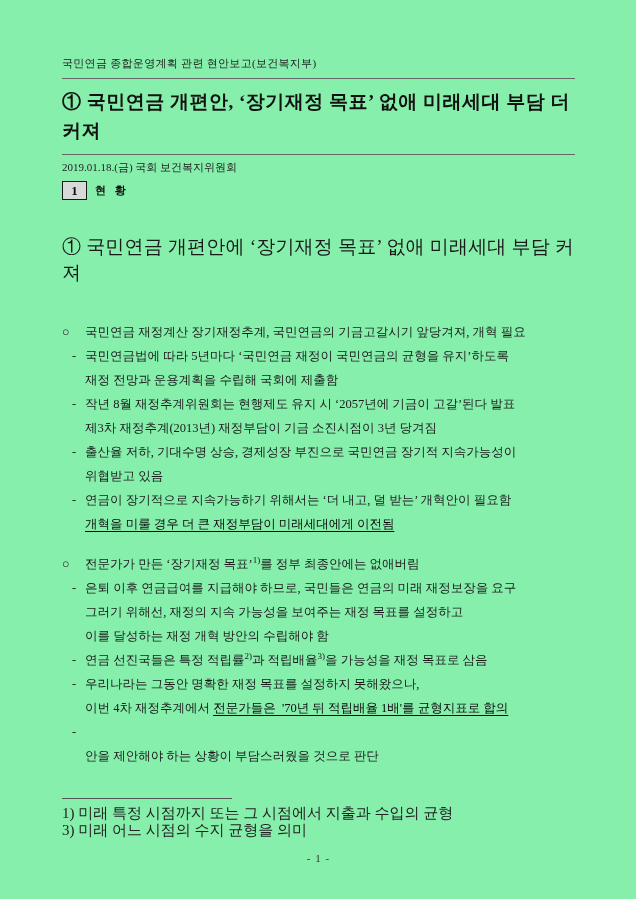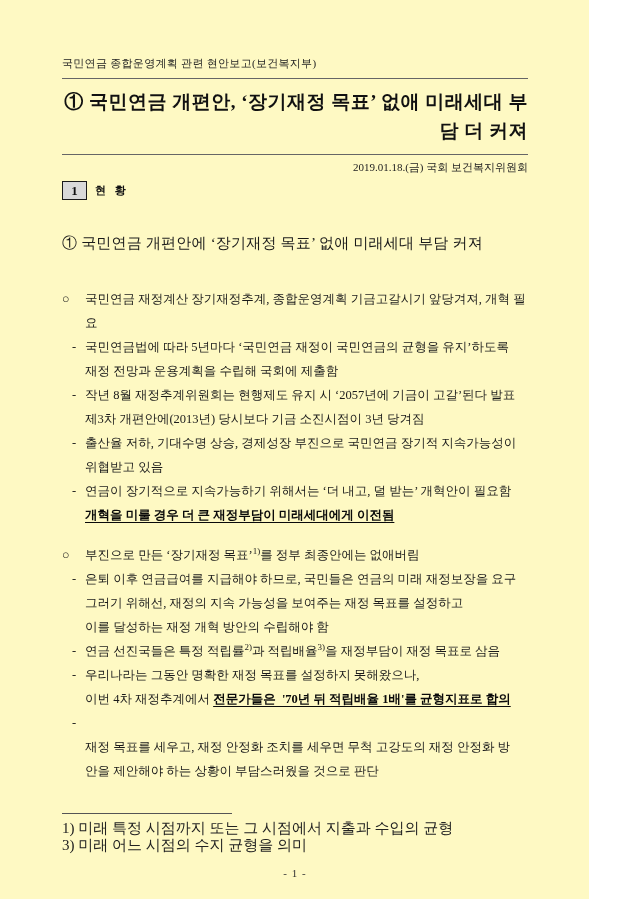--- a/index.html
+++ b/index.html
@@ -1,45 +1,44 @@
 <!DOCTYPE html>
 <html><head>
 <meta charset="utf-8">
 <style>
   * { margin: 0; padding: 0; box-sizing: border-box; }
   html, body { background: #ffffff; }
   body { font-family: "Liberation Serif", "DejaVu Serif", serif; color: #1c1c1c; }
   .page {
     position: relative;
-    width: 589px; height: 899px;
-    background: #fef9c3;
+    width: 636px; height: 899px;
+    background: #86efac;
     padding: 56px 61px 0 62px;
     overflow: hidden;
   }
   .doc-label {
     font-size: 11px;
     letter-spacing: 0.3px;
     color: #222;
     padding-bottom: 7px;
     border-bottom: 1px solid #666;
   }
   .title-block {
     margin-top: 8px;
-    text-align: right;
+    text-align: left;
     font-size: 19px;
     font-weight: bold;
     letter-spacing: 0.5px;
     line-height: 29px;
     padding-bottom: 9px;
     border-bottom: 1px solid #666;
     color: #111;
   }
   .date-line {
     margin-top: 5px;
-    text-align: right;
     font-size: 11px;
     color: #222;
   }
   .section-header {
     margin-top: 6px;
     display: flex;
     align-items: center;
   }
   .section-num-box {
     width: 25px; height: 19px;
@@ -50,40 +49,40 @@
   }
   .section-title {
     margin-left: 8px;
     font-size: 11px;
     font-weight: bold;
     letter-spacing: 3px;
     color: #111;
   }
   .subtitle {
     margin-top: 34px;
-    font-size: 15px;
+    font-size: 19px;
     letter-spacing: 0.2px;
     color: #1a1a1a;
   }
   .body-block { margin-top: 34px; }
   .body-block.second { margin-top: 16px; }
   .line {
     display: flex;
     align-items: baseline;
     line-height: 24px;
     font-size: 12.5px;
     color: #1a1a1a;
   }
   .mk { flex: 0 0 23px; width: 23px; }
   .line.dash { padding-left: 10px; }
   .line.dash .mk { flex: 0 0 13px; width: 13px; }
   .line.cont { padding-left: 23px; }
   .txt { white-space: pre-wrap; }
   .bu {
-    font-weight: bold;
+    font-weight: normal;
     text-decoration: underline;
     text-underline-offset: 3px;
     color: #0a0a0a;
   }
   sup.fn-ref { font-size: 9px; vertical-align: super; line-height: 0; }
   .footnote-sep {
     margin-top: 30px;
     width: 170px;
     border-top: 1px solid #555;
   }
@@ -113,83 +112,80 @@
   <div class="section-header">
     <div class="section-num-box">1</div>
     <div class="section-title">현 황</div>
   </div>
 
   <div class="subtitle">① 국민연금 개편안에 ‘장기재정 목표’ 없애 미래세대 부담 커져</div>
 
   <div class="body-block">
     <div class="line">
       <span class="mk">○</span>
-      <span class="txt"><span>국민연금 재정계산 장기재정추계, 종합운영계획 기금고갈시기 앞당겨져, 개혁 필요</span></span>
+      <span class="txt"><span>국민연금 재정계산 장기재정추계, 국민연금의 기금고갈시기 앞당겨져, 개혁 필요</span></span>
     </div>
     <div class="line dash">
       <span class="mk">-</span>
       <span class="txt"><span>국민연금법에 따라 5년마다 ‘국민연금 재정이 국민연금의 균형을 유지’하도록</span></span>
     </div>
     <div class="line cont">
       <span class="txt"><span>재정 전망과 운용계획을 수립해 국회에 제출함</span></span>
     </div>
     <div class="line dash">
       <span class="mk">-</span>
       <span class="txt"><span>작년 8월 재정추계위원회는 현행제도 유지 시 ‘2057년에 기금이 고갈’된다 발표</span></span>
     </div>
     <div class="line cont">
-      <span class="txt"><span>제3차 개편안에(2013년) 당시보다 기금 소진시점이 3년 당겨짐</span></span>
+      <span class="txt"><span>제3차 재정추계(2013년) 재정부담이 기금 소진시점이 3년 당겨짐</span></span>
     </div>
     <div class="line dash">
       <span class="mk">-</span>
       <span class="txt"><span>출산율 저하, 기대수명 상승, 경제성장 부진으로 국민연금 장기적 지속가능성이</span></span>
     </div>
     <div class="line cont">
       <span class="txt"><span>위협받고 있음</span></span>
     </div>
     <div class="line dash">
       <span class="mk">-</span>
       <span class="txt"><span>연금이 장기적으로 지속가능하기 위해서는 ‘더 내고, 덜 받는’ 개혁안이 필요함</span></span>
     </div>
     <div class="line cont">
       <span class="txt"><span class="bu">개혁을 미룰 경우 더 큰 재정부담이 미래세대에게 이전됨</span></span>
     </div>
   </div>
 
   <div class="body-block second">
     <div class="line">
       <span class="mk">○</span>
-      <span class="txt"><span>부진으로 만든 ‘장기재정 목표’</span><sup class="fn-ref">1)</sup><span>를 정부 최종안에는 없애버림</span></span>
+      <span class="txt"><span>전문가가 만든 ‘장기재정 목표’</span><sup class="fn-ref">1)</sup><span>를 정부 최종안에는 없애버림</span></span>
     </div>
     <div class="line dash">
       <span class="mk">-</span>
       <span class="txt"><span>은퇴 이후 연금급여를 지급해야 하므로, 국민들은 연금의 미래 재정보장을 요구</span></span>
     </div>
     <div class="line cont">
       <span class="txt"><span>그러기 위해선, 재정의 지속 가능성을 보여주는 재정 목표를 설정하고</span></span>
     </div>
     <div class="line cont">
       <span class="txt"><span>이를 달성하는 재정 개혁 방안의 수립해야 함</span></span>
     </div>
     <div class="line dash">
       <span class="mk">-</span>
-      <span class="txt"><span>연금 선진국들은 특정 적립률</span><sup class="fn-ref">2)</sup><span>과 적립배율</span><sup class="fn-ref">3)</sup><span>을 재정부담이 재정 목표로 삼음</span></span>
+      <span class="txt"><span>연금 선진국들은 특정 적립률</span><sup class="fn-ref">2)</sup><span>과 적립배율</span><sup class="fn-ref">3)</sup><span>을 가능성을 재정 목표로 삼음</span></span>
     </div>
     <div class="line dash">
       <span class="mk">-</span>
       <span class="txt"><span>우리나라는 그동안 명확한 재정 목표를 설정하지 못해왔으나,</span></span>
     </div>
     <div class="line cont">
       <span class="txt"><span>이번 4차 재정추계에서 </span><span class="bu">전문가들은  '70년 뒤 적립배율 1배'를 균형지표로 합의</span></span>
     </div>
     <div class="line dash">
       <span class="mk">-</span>
-    </div>
-    <div class="line cont">
-      <span class="txt"><span>재정 목표를 세우고, 재정 안정화 조치를 세우면 무척 고강도의 재정 안정화 방</span></span>
     </div>
     <div class="line cont">
       <span class="txt"><span>안을 제안해야 하는 상황이 부담스러웠을 것으로 판단</span></span>
     </div>
   </div>
 
   <div class="footnote-sep"></div>
   <div class="footnotes">
     <div class="footnote-line">1) 미래 특정 시점까지 또는 그 시점에서 지출과 수입의 균형</div>
     <div class="footnote-line">3) 미래 어느 시점의 수지 균형을 의미</div>

